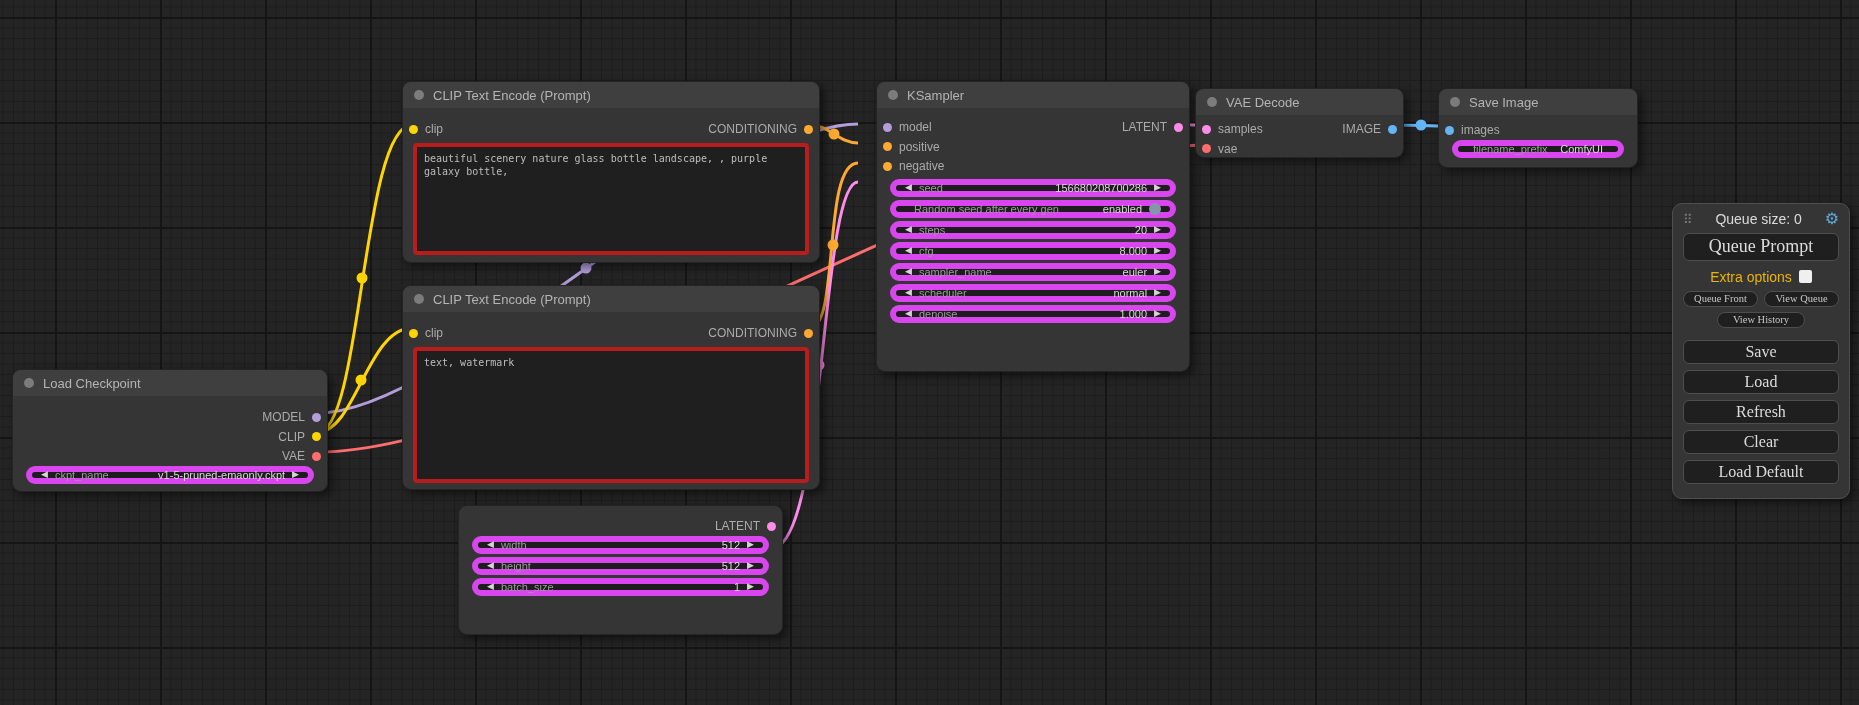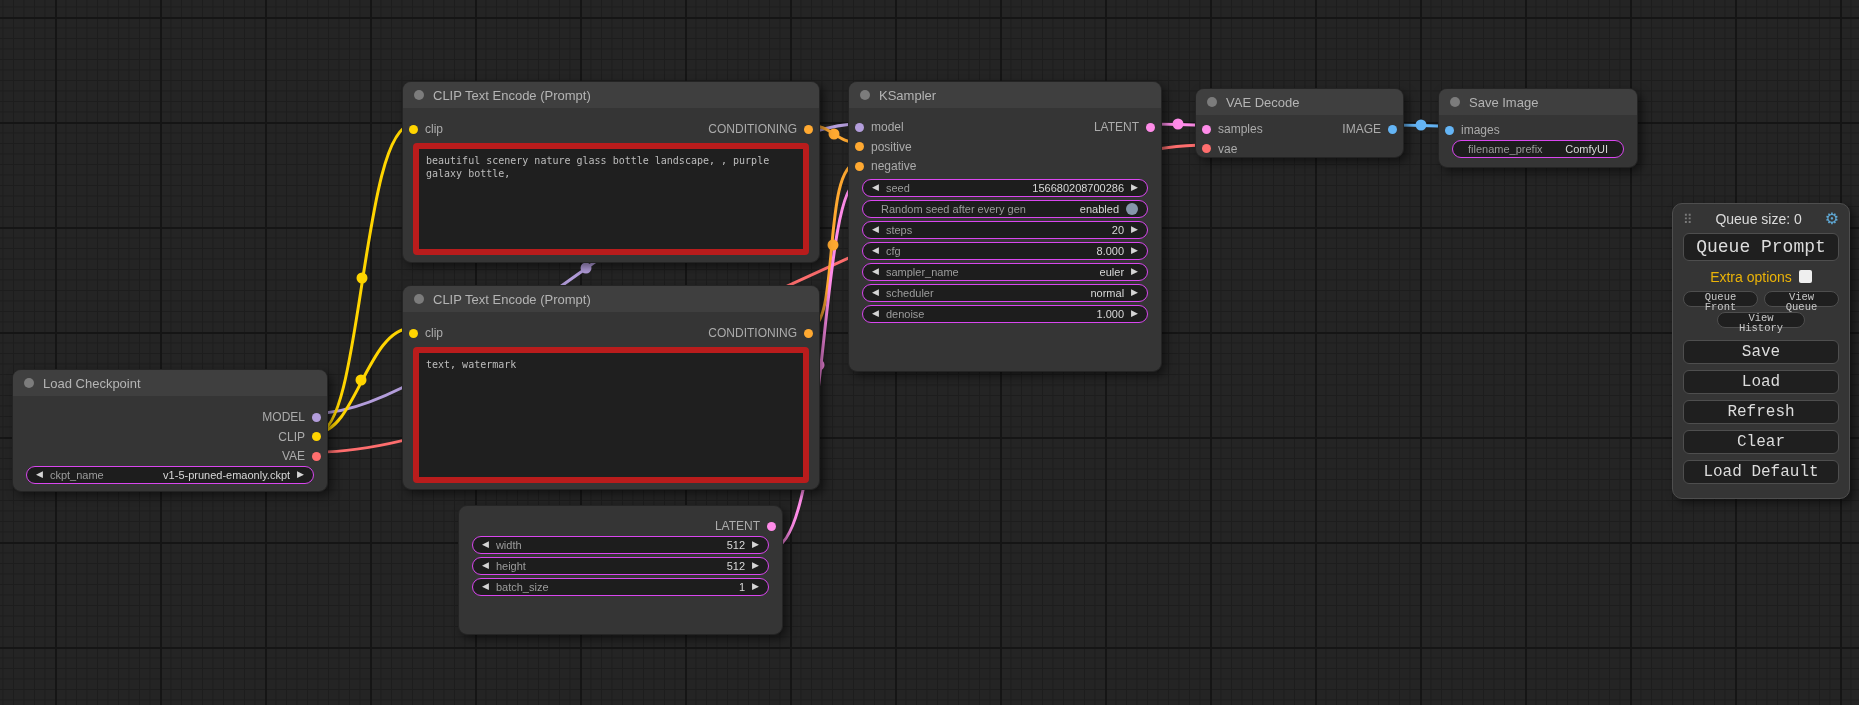--- a/index.html
+++ b/index.html
@@ -29,48 +29,48 @@
     color:#b4b4b4; font-size:13px;
   }
   .tdot { width:10px; height:10px; border-radius:50%; background:#7c7c7c; flex:0 0 auto; }
   .rows .row {
     height:19.5px; display:flex; align-items:center; justify-content:space-between;
     padding:0 6px; font-size:12px; color:#ababab;
   }
   .lgroup, .rgroup { display:flex; align-items:center; gap:7px;margin-top:7px; }
   .dot { width:9px; height:9px; border-radius:50%; flex:0 0 auto; }
   .prompt {
-    margin:7px 10px 0; background:#1f1f1f; border:6px solid #b91c1c; border-radius:4px;
+    margin:7px 10px 0; background:#1f1f1f; border:4px solid #b91c1c; border-radius:4px;
     color:#bdbdbd; font-family:"DejaVu Sans Mono", monospace; font-size:10px;
     line-height:13px; padding:5px 7px; overflow:hidden; white-space:pre-wrap; word-break:break-word;
   }
   .widget {
     height:18px; margin:3px 13px 0; background:#1d1d1d;
-    border:1px solid #d946ef; border-radius:9px;
+    border:6px solid #d946ef; border-radius:9px;
     display:flex; align-items:center; gap:7px; padding:0 9px;
     font-size:11px; color:#9c9c9c; white-space:nowrap;
   }
   .widget .wvalue { margin-left:auto; color:#d8d8d8; }
   .widget .arrow { color:#d5d5d5; font-size:9px; line-height:1; }
   .widget.plain { justify-content:space-between; padding:0 15px; }
   .toggle-circle { width:12px; height:12px; border-radius:50%; flex:0 0 auto; }
 
   .qpanel {
     position:absolute; z-index:3; left:1672px; top:203px; width:178px; height:296px;
     background:#353535; border:1px solid #4e4e4e; border-radius:10px;
     box-shadow: 4px 4px 10px rgba(0,0,0,.5);
     display:flex; flex-direction:column; padding:7px 10px 8px;
   }
   .qhead { display:flex; align-items:center; margin-bottom:6px; }
   .qhandle { color:#7a7a7a; font-size:13px; cursor:grab; }
   .qsize { flex:1; text-align:center; color:#dcdcdc; font-size:14px; }
   .qgear { font-size:16px; line-height:1; cursor:pointer; }
   .qbtn {
     background:#1f1f1f; border:1px solid #4e4e4e; border-radius:6px;
-    color:#dcdcdc; cursor:pointer; font-family:Liberation Mono, monospace;
+    color:#dcdcdc; cursor:pointer; font-family:Liberation Serif, serif;
   }
   .qbtn.big { height:29px; font-size:18px; margin-bottom:8px; }
   .qextra { display:flex; align-items:center; justify-content:center; gap:7px;
     color:#eab308; font-size:14px; margin-bottom:6px; }
   .qcheck { width:13px; height:13px; background:#efefef; border-radius:2px; cursor:pointer; }
   .qsmallrow { display:flex; gap:6px; margin-bottom:5px; }
   .qsmallrow.center { justify-content:center; margin-bottom:12px; }
   .qbtn.small { flex:1; height:16px; font-size:10.5px; border-radius:9px; padding:0 6px;
     color:#c8c8c8; line-height:1; }
   .qbtn.small.hist { flex:0 0 88px; }
@@ -171,21 +171,21 @@
         </span>
         <span class="rgroup">
           <span>CONDITIONING</span>
           <span class="dot" style="background: rgb(255, 169, 49);"></span>
         </span>
       </div>
     </div>
     <div class="prompt" style="height:136px;">text, watermark</div>
   </div>
 
-  <div class="node" style="left:848px; top:81px; width:314px; height:291px;">
+  <div class="node" style="left:876px; top:81px; width:314px; height:291px;">
     <div class="ntitle">
       <span class="tdot"></span>
       <span>KSampler</span>
     </div>
     <div class="rows" style="padding-top:6px;">
       <div class="row">
         <span class="lgroup">
           <span class="dot" style="background: rgb(179, 157, 219);"></span>
           <span>model</span>
         </span>

